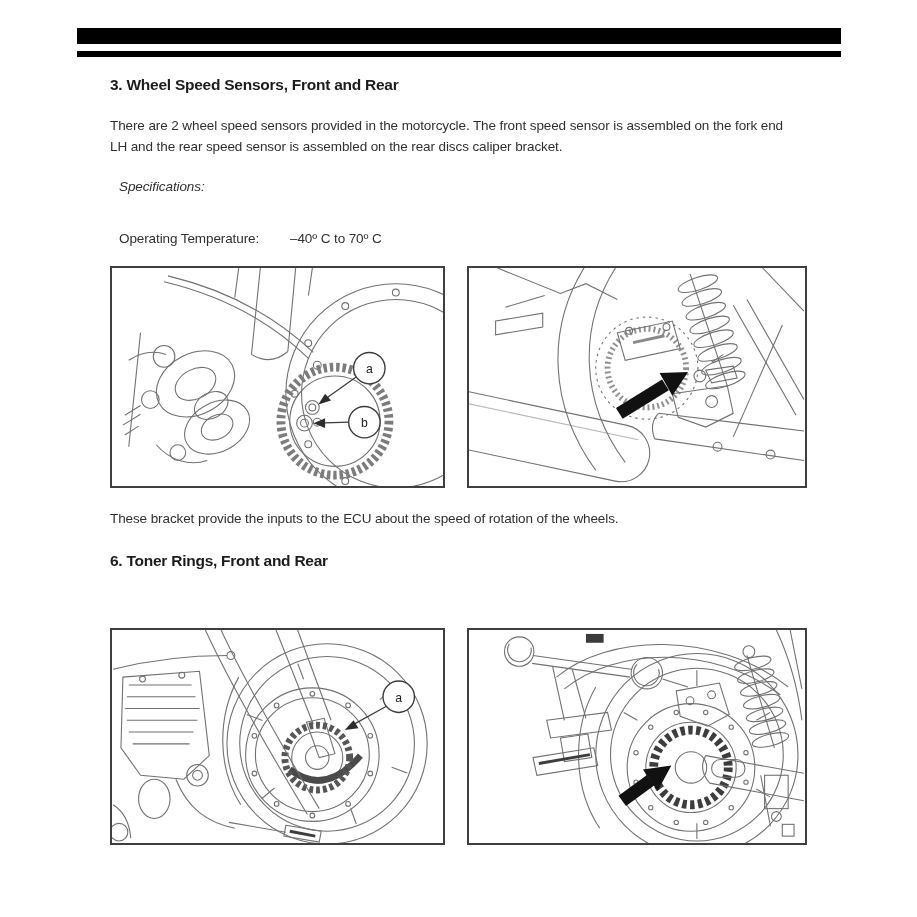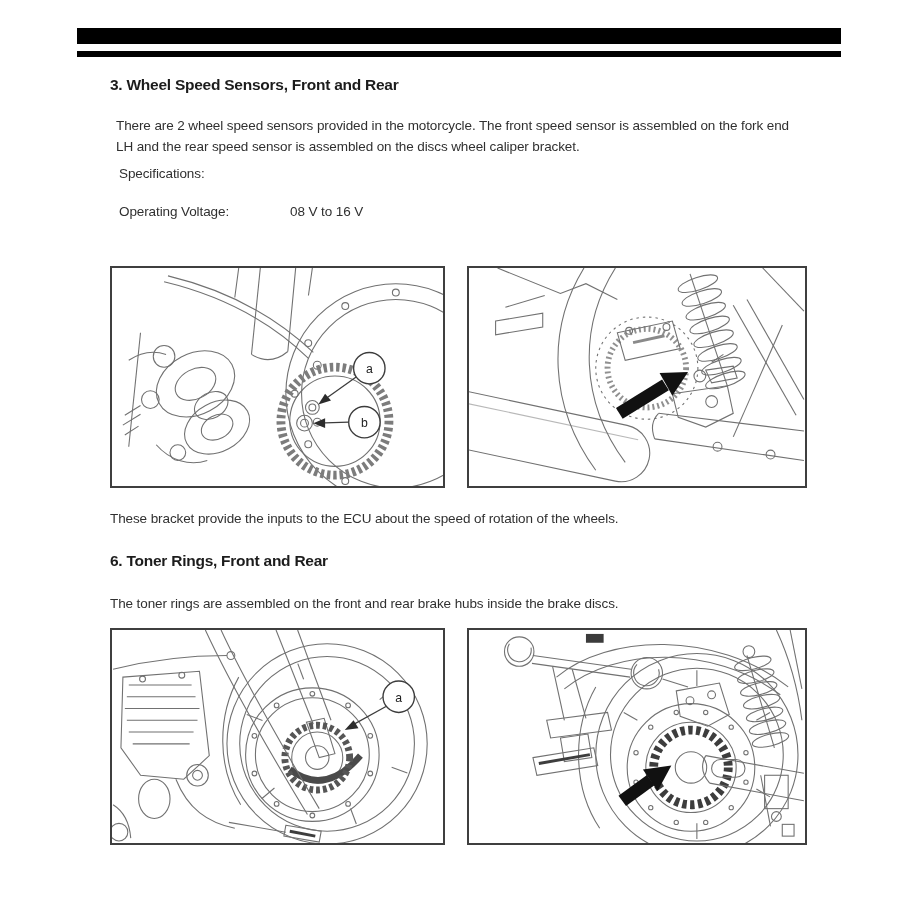--- a/index.html
+++ b/index.html
@@ -22,31 +22,31 @@
 </head>
 <body>
 
 <div class="page">
 
   <div class="bar bar-thick"></div>
   <div class="bar bar-thin"></div>
 
   <div class="heading" style="top:76px;">3. Wheel Speed Sensors, Front and Rear</div>
 
-  <div class="para" style="top:116px;margin-left:6px;">
+  <div class="para" style="top:116px;">
     <div>There are 2 wheel speed sensors provided in the motorcycle. The front speed sensor is assembled on the fork end</div>
-    <div>LH and the rear speed sensor is assembled on the discs wheel caliper bracket.</div>
-  </div>
-
-  <div class="spec" style="top:166px;">
+    <div>LH and the rear speed sensor is assembled on the rear discs caliper bracket.</div>
+  </div>
+
+  <div class="spec" style="top:179px;font-style:italic;">
     <div>Specifications:</div>
   </div>
-  <div class="spec" style="top:204px;">
-    <div class="lbl">Operating Voltage:</div>
-    <div>08 V to 16 V</div>
+  <div class="spec" style="top:231px;">
+    <div class="lbl">Operating Temperature:</div>
+    <div>–40º C to 70º C</div>
   </div>
 
   <div class="fig" style="left:110px;top:266px;width:335px;height:222px;">
     <svg viewBox="0 0 335 222">
       <g stroke="#717171" fill="none" stroke-width="1.1">
         <circle cx="288" cy="128" r="112"></circle>
         <circle cx="288" cy="128" r="96"></circle>
         <circle cx="236.5" cy="217" r="3.5"></circle>
           <circle cx="198.8" cy="179.5" r="3.5"></circle>
         <circle cx="185" cy="128" r="3.5"></circle>
@@ -147,21 +147,20 @@
         <polygon points="222,106 206,130 193,107" fill="#111"></polygon>
         <line x1="199" y1="119" x2="152" y2="148" stroke="#111" stroke-width="13"></line>
       </g>
     </svg>
   </div>
 
   <div class="para" style="top:509px;">These bracket provide the inputs to the ECU about the speed of rotation of the wheels.</div>
 
   <div class="heading" style="top:552px;">6. Toner Rings, Front and Rear</div>
 
-  <div class="para" style="top:594px;">The toner rings are assembled on the front and rear brake hubs inside the brake discs.</div>
 
   <div class="fig" style="left:110px;top:628px;width:335px;height:217px;">
     <svg viewBox="0 0 335 217">
       <g stroke="#717171" fill="none" stroke-width="1.1">
         <circle cx="218" cy="116" r="102"></circle>
         <circle cx="218" cy="116" r="89"></circle>
         <path d="M128,48 C106,88 106,140 130,178"></path>
         <circle cx="203" cy="127" r="68"></circle>
         <circle cx="203" cy="127" r="58"></circle>
         <circle cx="262" cy="146.2" r="2.4"></circle>

